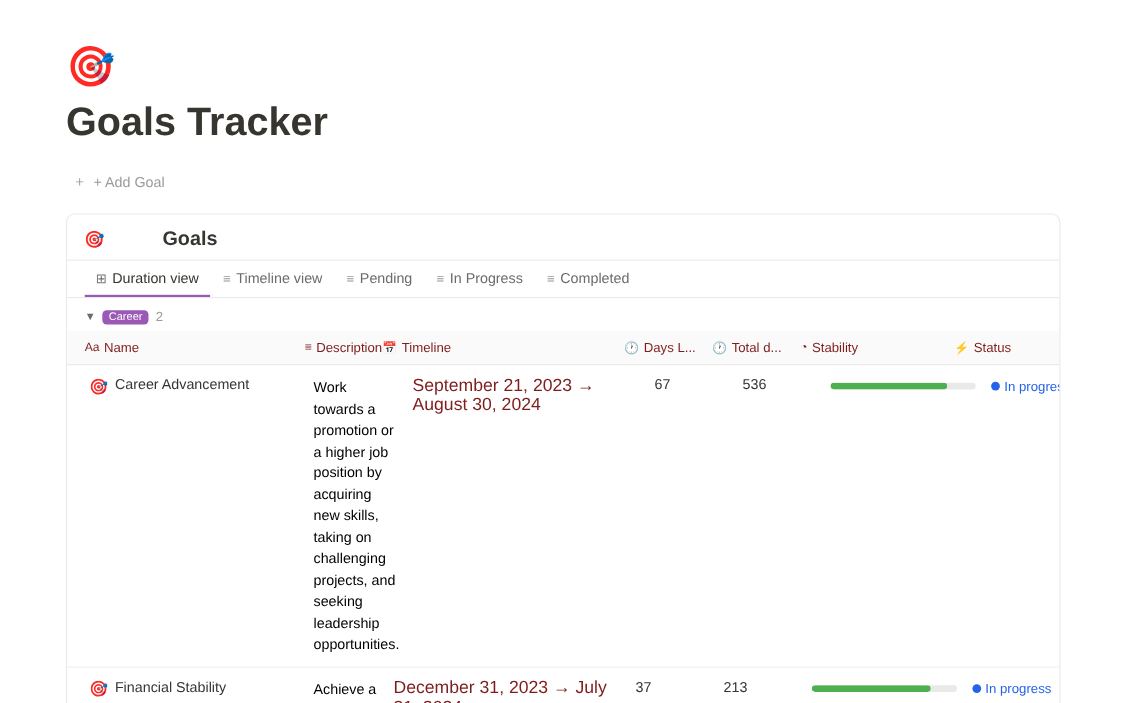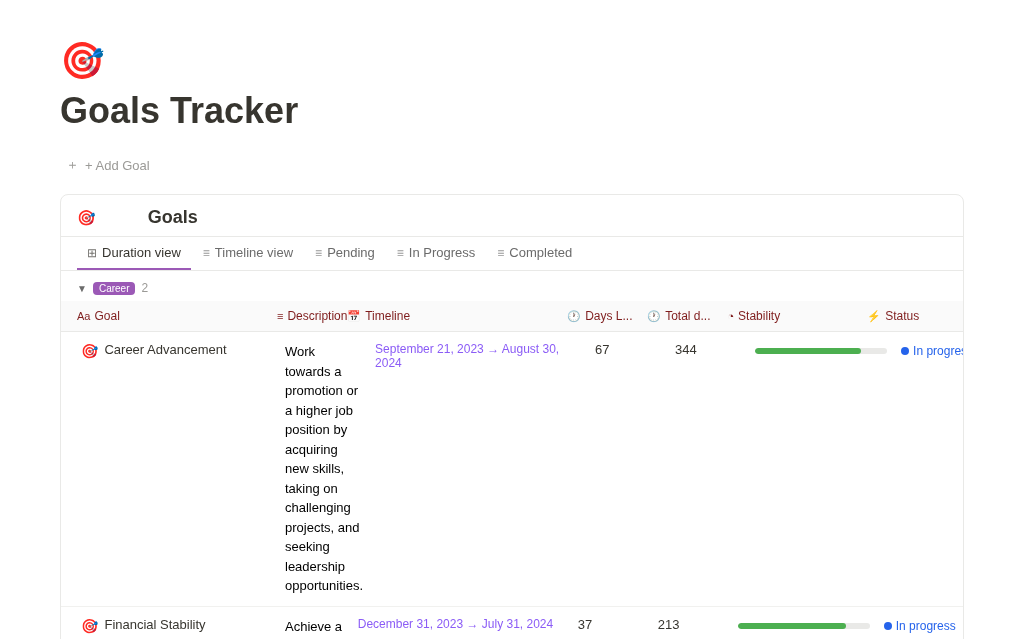--- a/index.html
+++ b/index.html
@@ -168,22 +168,22 @@
     .goal-icon { font-size: 14px; margin-top: 1px; }
 
     .cell-desc {
       font-size: 13px;
       color: #000000;
       line-height: 1.5;
       padding: 6px 8px;
     }
 
     .cell-duration {
-      font-size: 12px;
-      color: #8b5cf6;
+      font-size: 16px;
+      color: #7f1d1d;
       padding: 6px 4px;
     }
 
     .progress-bar-container {
       height: 6px;
       background: #e9e9e7;
       border-radius: 3px;
       margin-top: 6px;
       overflow: hidden;
     }
@@ -261,21 +261,21 @@
 
     <div class="group-header">
       <span class="group-toggle">▼</span>
       <span class="group-label career">Career</span>
       <span class="group-count">2</span>
     </div>
 
     <div class="table-header">
       <div class="col-header">
         <span class="col-icon">Aa</span>
-        <span>Goal</span>
+        <span>Name</span>
       </div>
       <div class="col-header">
         <span class="col-icon">≡</span>
         <span>Description</span>
       </div>
       <div class="col-header">
         <span class="col-icon">📅</span>
         <span>Timeline</span>
       </div>
       <div class="col-header">
@@ -301,21 +301,21 @@
         <span class="goal-icon">🎯</span>
         <span>Career Advancement</span>
       </div>
       <div class="cell-desc">
         Work towards a promotion or a higher job position by acquiring new skills, taking on challenging projects, and seeking leadership opportunities.
       </div>
       <div class="cell cell-duration">
         September 21, 2023 → August 30, 2024
       </div>
       <div class="cell">67</div>
-      <div class="cell">344</div>
+      <div class="cell">536</div>
       <div class="cell-progress">
         <div class="progress-bar-container">
           <div class="progress-bar" style="width: 80%;"></div>
         </div>
       </div>
       <div class="cell">
         <span class="status-badge in-progress">
           <span class="status-dot blue"></span>
           <span>In progress</span>
         </span>

